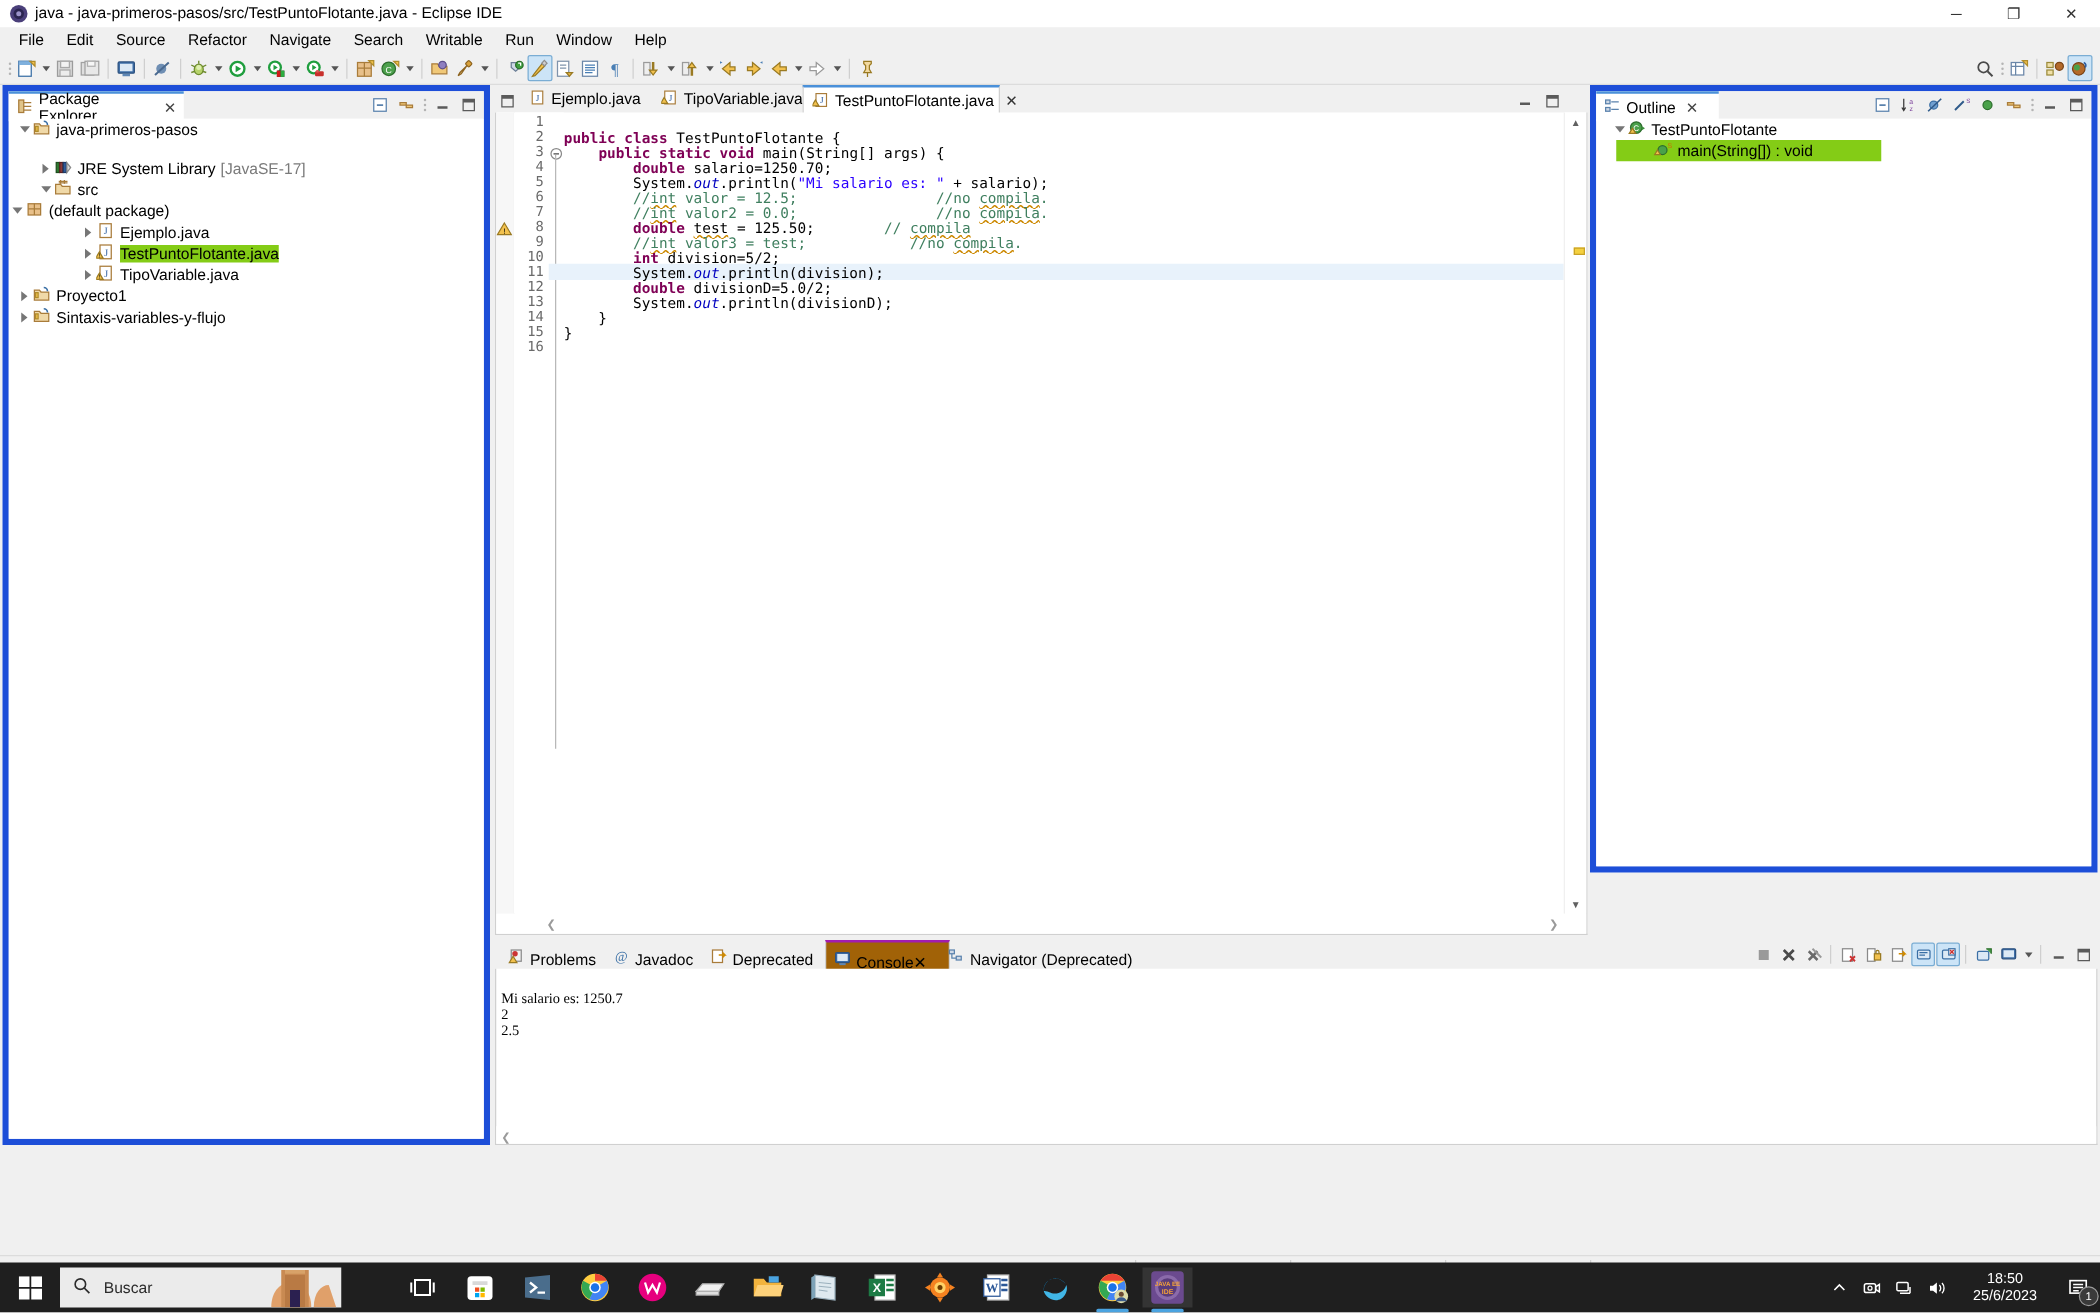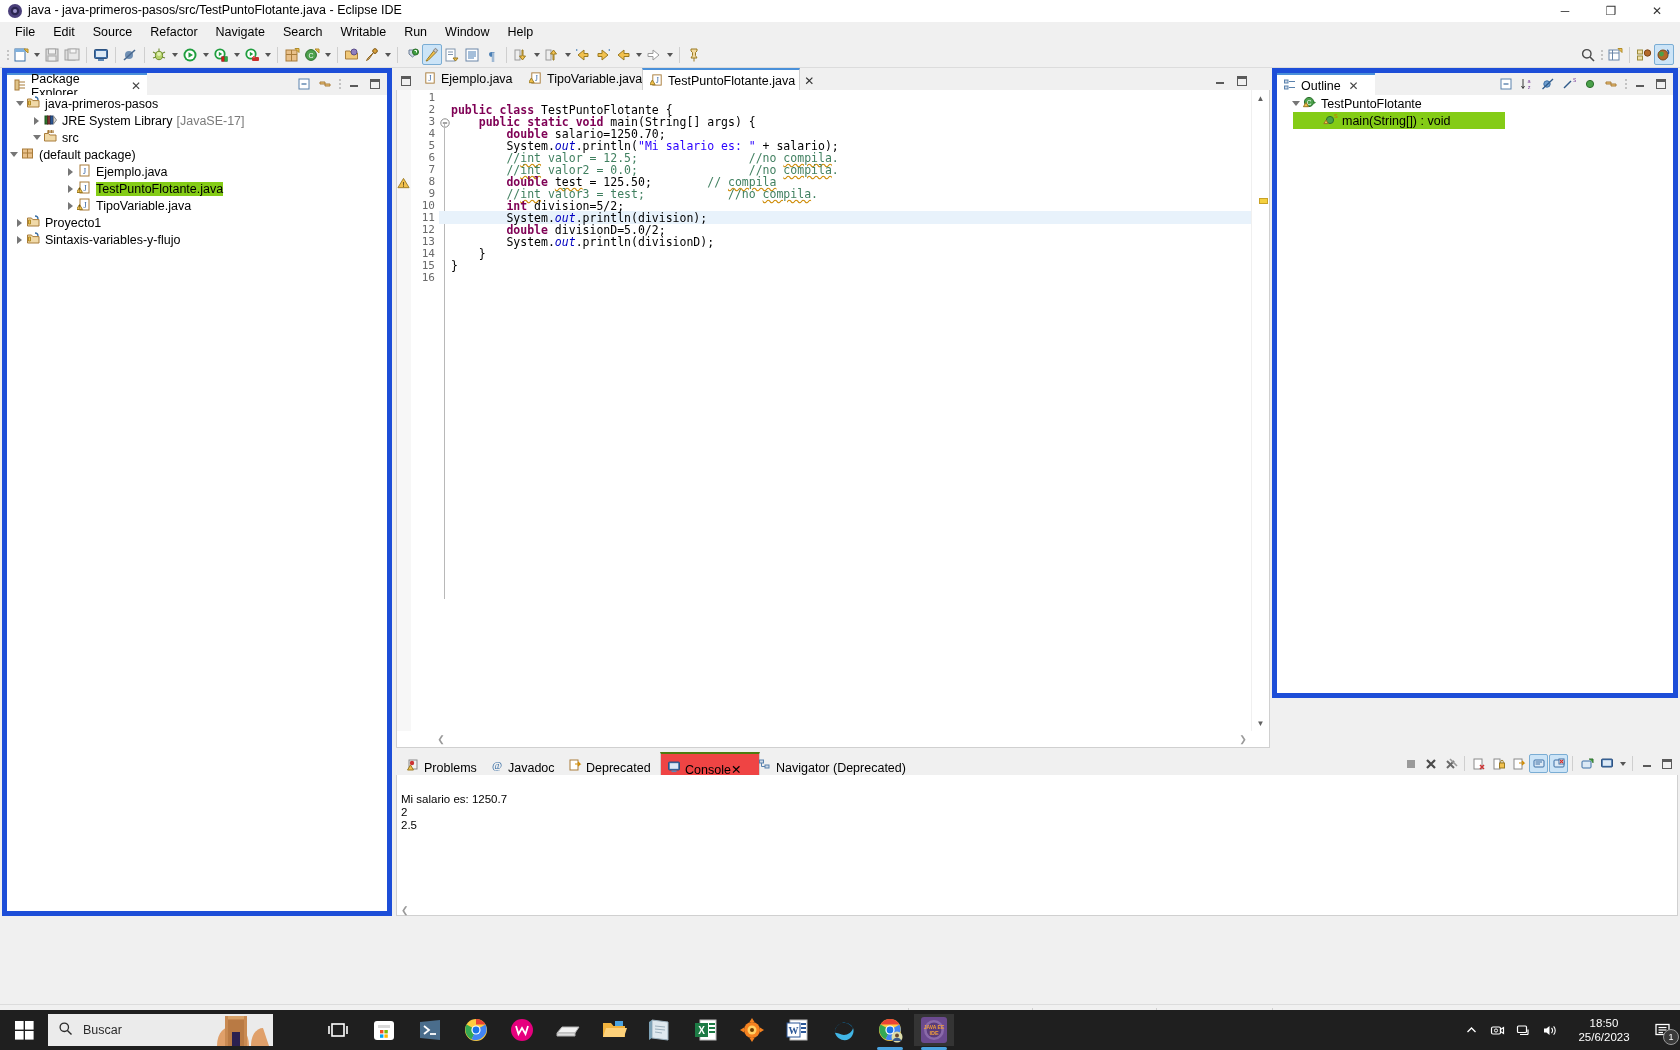--- a/index.html
+++ b/index.html
@@ -78,25 +78,25 @@
   .hscroll{position:absolute;left:0;right:0;bottom:0;height:16px;background:#fff;}
   .hs-l,.hs-r{position:absolute;bottom:0;width:16px;height:16px;display:flex;align-items:center;justify-content:center;color:#9a9a9a;font-size:9px;}
   .overview-mark{position:absolute;right:1px;width:9px;height:6px;background:#f4d03f;border:1px solid #c9a227;box-sizing:border-box;}
 
   
   .outline-body{position:absolute;left:0;top:22px;right:0;bottom:0;background:#fff;font-size:12.5px;}
 
   
   .console-tabbar{position:absolute;left:0;top:0;height:23px;width:100%;background:#f0f0f0;}
   .ctab{position:absolute;top:0;height:23px;display:flex;align-items:flex-end;padding:0 6px;font-size:12.5px;}
-  .ctab.active{background:#ef4444;border-top:2px solid #4d7c0f;border-left:1px solid #d0d0d0;border-right:1px solid #d0d0d0;}
+  .ctab.active{background:#a16207;border-top:2px solid #a21caf;border-left:1px solid #d0d0d0;border-right:1px solid #d0d0d0;}
   .ctab .lbl{margin-left:4px;}
   .cbody{position:absolute;left:0;top:23px;right:0;bottom:0;background:#fff;border:1px solid #d0d0d0;border-top:none;box-sizing:border-box;}
   .cheader{position:absolute;left:2px;top:2px;right:2px;height:14px;font-size:11.5px;color:#000;white-space:nowrap;}
-  .cout{position:absolute;left:4px;top:18px;right:2px;font-family:Liberation Sans, sans-serif;font-size:11.5px;line-height:13px;color:#000;}
+  .cout{position:absolute;left:4px;top:18px;right:2px;font-family:Liberation Serif, serif;font-size:11.5px;line-height:13px;color:#000;}
   .ctoolbar{position:absolute;right:2px;top:2px;height:19px;display:flex;align-items:center;gap:1px;}
   .cicon{width:19px;height:19px;display:flex;align-items:center;justify-content:center;position:relative;}
   .cicon.on{background:#cce4f7;border:1px solid #7aadd4;box-sizing:border-box;border-radius:2px;}
   .csep{width:1px;height:15px;background:#cfcfcf;margin:0 3px;}
 
   
   .statusbar{position:absolute;left:0;bottom:24px;width:1680px;height:22px;background:#f0f0f0;border-top:1px solid #dcdcdc;box-sizing:border-box;}
   .st-cell{position:absolute;top:0;height:21px;display:flex;align-items:center;font-size:12.5px;color:#000;}
   .st-div{position:absolute;top:3px;width:1px;height:15px;background:#cfcfcf;}
   .st-dots{position:absolute;top:4px;width:6px;height:14px;display:flex;flex-direction:column;align-items:center;justify-content:center;gap:2px;}
@@ -445,21 +445,21 @@
         <span>
           <svg width="15" height="15" viewBox="0 0 15 15">
               <path d="M1.5 12 L1.5 4 L5.5 4 L6.8 5.6 L13 5.6 L13 12z" fill="#f0d9a8" stroke="#a97c3a"></path>
               <path d="M9 2 a3 3 0 0 1 3 3" fill="none" stroke="#3a6fa5" stroke-width="1.3"></path>
               <path d="M2.5 6 l2 0 0 4 -2 0z" fill="#f2c14e" stroke="#b08c2a"></path>
             </svg>
         </span>
         <span class="tlabel">java-primeros-pasos</span>
       </div>
 
-      <div class="trow" style="padding-left:23px;">
+      <div class="trow" style="padding-left:23px;margin-top:14px;">
         <span class="arrow closed"></span>
         <span>
           <svg width="15" height="15" viewBox="0 0 15 15">
               <rect x="2" y="4" width="2.5" height="8" fill="#2f7a2f" stroke="#1d4d1d"></rect>
               <rect x="4.8" y="4" width="2.5" height="8" fill="#8a3a3a" stroke="#5a2020"></rect>
               <rect x="7.6" y="4" width="2.5" height="8" fill="#2f5a9a" stroke="#1d3a66"></rect>
               <path d="M10.5 4 l3 4 -3 4z" fill="#d8d8d8" stroke="#8a8a8a"></path>
             </svg>
         </span>
         <span class="tlabel">JRE System Library</span>

